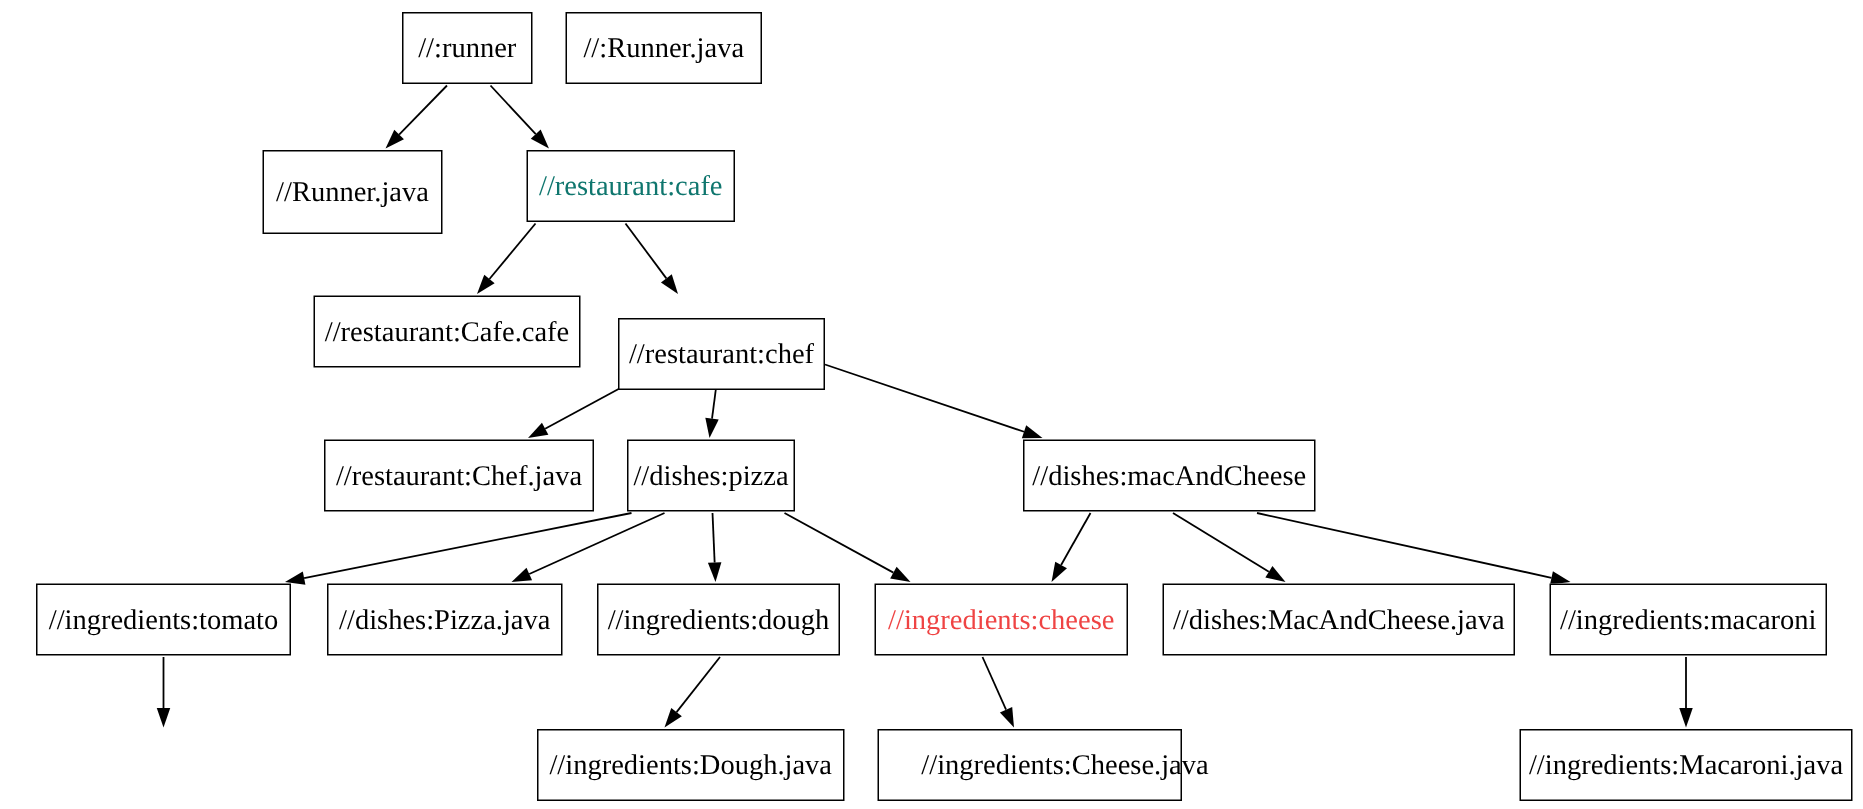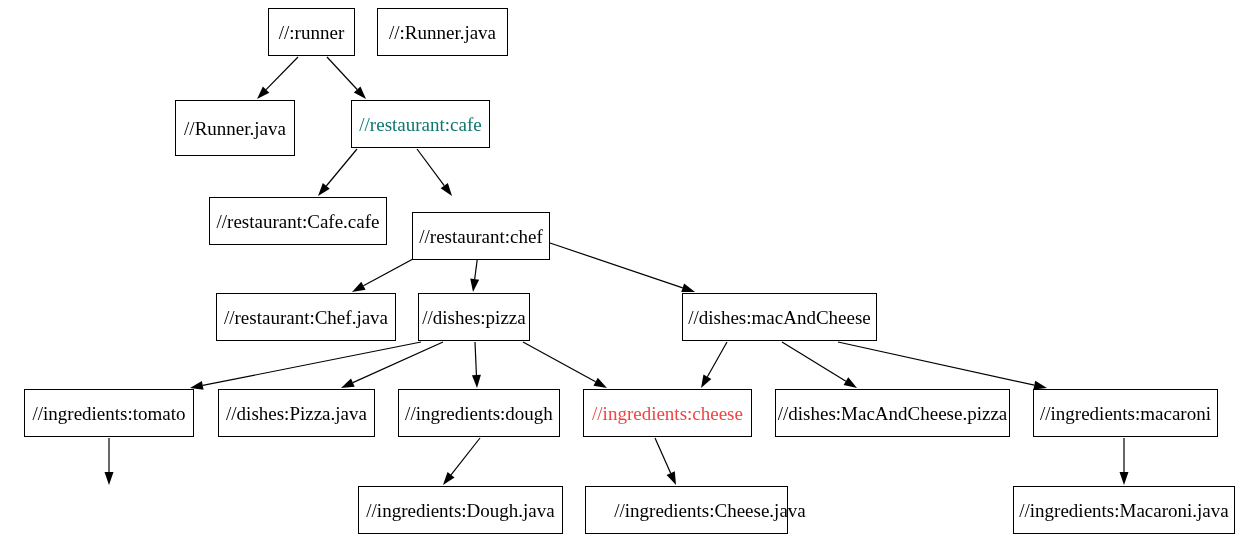--- a/index.html
+++ b/index.html
@@ -135,21 +135,21 @@
     <div class="node" style="left: 218px; top: 389px; width: 157px; height: 48px; background: rgb(255, 255, 255); border-color: rgb(0, 0, 0); color: #000000;">
       <span>//dishes:Pizza.java</span>
     </div>
     <div class="node" style="left: 398px; top: 389px; width: 162px; height: 48px; background: rgb(255, 255, 255); border-color: rgb(0, 0, 0); color: rgb(0, 0, 0);">
       <span>//ingredients:dough</span>
     </div>
     <div class="node" style="left: 583px; top: 389px; width: 169px; height: 48px; background: rgb(255, 255, 255); border-color: rgb(0, 0, 0); color: #ef4444;">
       <span>//ingredients:cheese</span>
     </div>
     <div class="node" style="left: 775px; top: 389px; width: 235px; height: 48px; background: rgb(255, 255, 255); border-color: rgb(0, 0, 0); color: rgb(0, 0, 0);">
-      <span>//dishes:MacAndCheese.pizza</span>
+      <span>//dishes:MacAndCheese.java</span>
     </div>
     <div class="node" style="left: 1033px; top: 389px; width: 185px; height: 48px; background: rgb(255, 255, 255); border-color: rgb(0, 0, 0); color: rgb(0, 0, 0);">
       <span>//ingredients:macaroni</span>
     </div>
     <div class="node" style="left: 358px; top: 486px; width: 205px; height: 48px; background: rgb(255, 255, 255); border-color: rgb(0, 0, 0); color: rgb(0, 0, 0);">
       <span>//ingredients:Dough.java</span>
     </div>
     <div class="node" style="left: 585px; top: 486px; width: 203px; height: 48px; background: rgb(255, 255, 255); border-color: rgb(0, 0, 0); color: rgb(0, 0, 0); padding-left: 47px;">
       <span>//ingredients:Cheese.java</span>
     </div>

